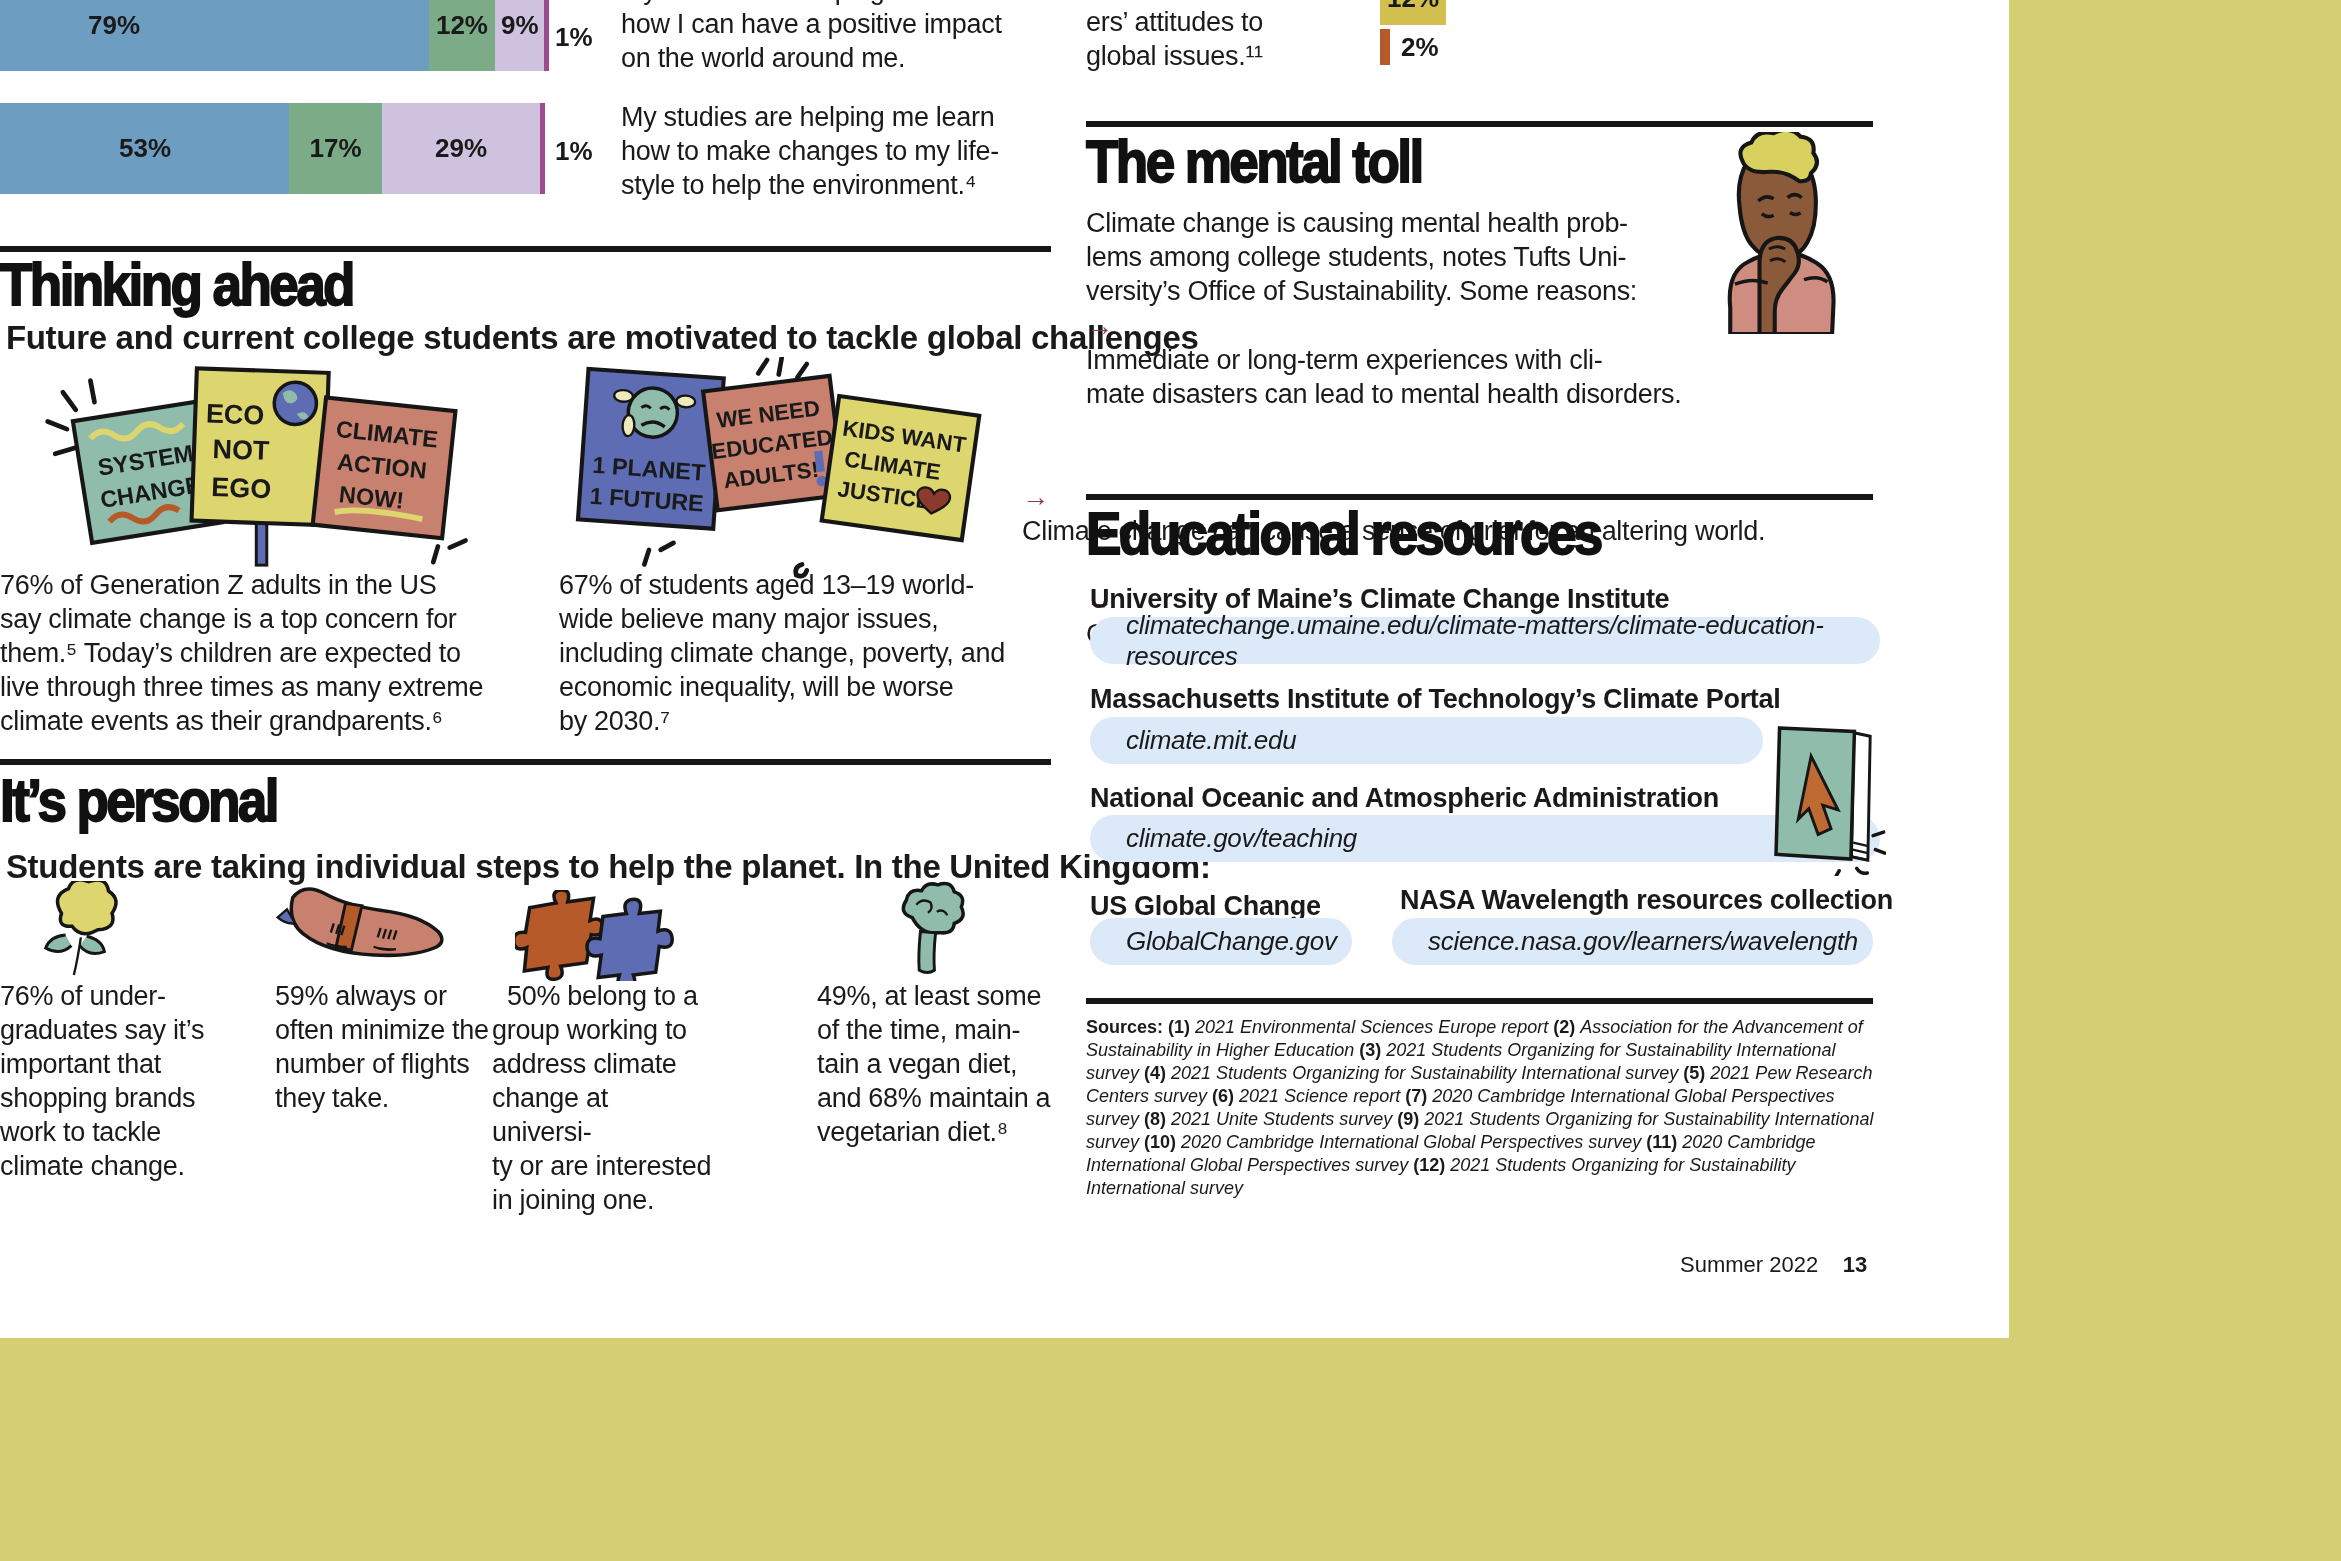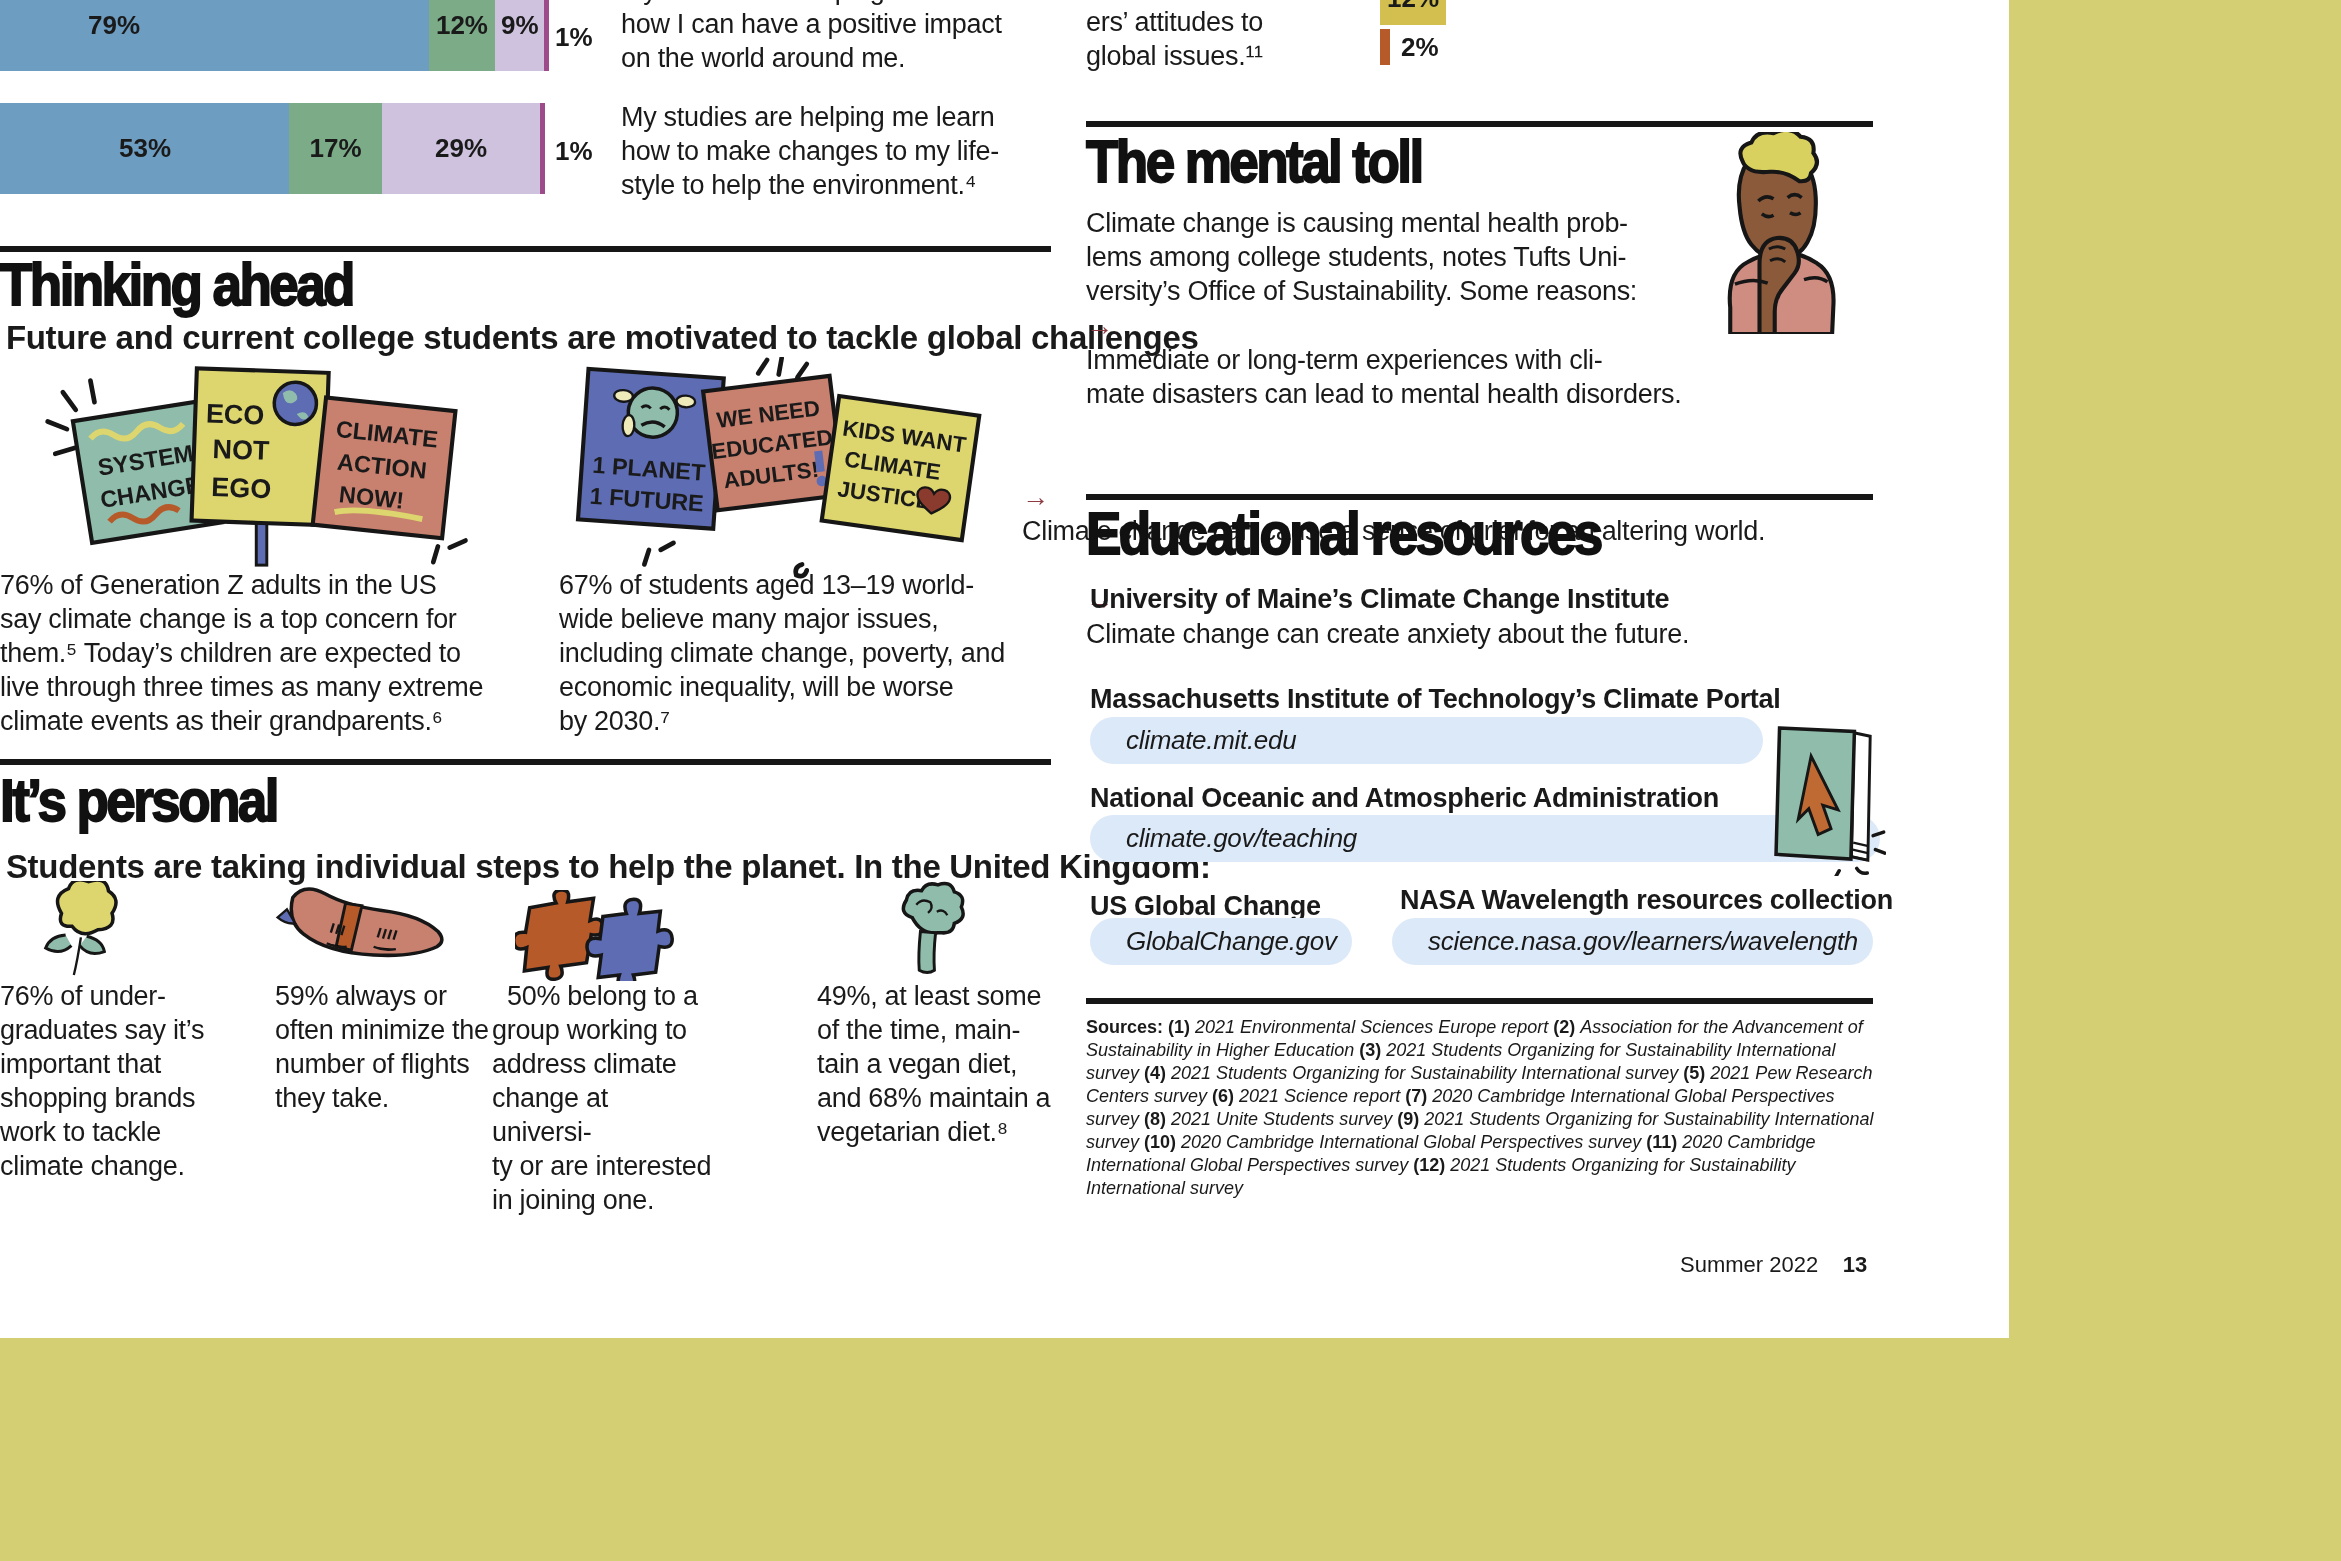--- a/index.html
+++ b/index.html
@@ -244,20 +244,23 @@
       <path d="M124,140 q10,8 20,2 M172,138 q10,6 18,0" fill="none" stroke="#161616" stroke-width="6"></path>
       <path d="M120,345 l0,-120 q0,-40 30,-44 q26,-2 34,22 q8,22 -4,38 l-20,26 q-14,16 -14,40 l0,38 z" fill="#8a5a3b" stroke="#161616" stroke-width="7"></path>
       <path d="M136,200 q14,-8 28,0 M138,220 q14,-8 26,2" fill="none" stroke="#161616" stroke-width="5"></path>
       <path d="M78,260 q30,-12 56,-2 M196,252 q24,-8 40,4" fill="none" stroke="#161616" stroke-width="6"></path>
     </svg>
 
     <div class="rule" style="left:1086px;top:494px;width:787px;"></div>
     <div class="abs h1" style="left:1086px;top:505px;">Educational resources</div>
 
     <div class="abs resname" style="left:1090px;top:584px;">University of Maine’s Climate Change Institute</div>
+    <div class="pill" style="left:1090px;top:617px;width:790px;">
+      <span>climatechange.umaine.edu/climate-matters/climate-education-resources</span>
+    </div>
 
     <div class="abs resname" style="left:1090px;top:684px;">Massachusetts Institute of Technology’s Climate Portal</div>
     <div class="pill" style="left:1090px;top:717px;width:673px;">
       <span>climate.mit.edu</span>
     </div>
 
     <div class="abs resname" style="left:1090px;top:783px;">National Oceanic and Atmospheric Administration</div>
     <div class="pill" style="left:1090px;top:815px;width:790px;">
       <span>climate.gov/teaching</span>
     </div>

